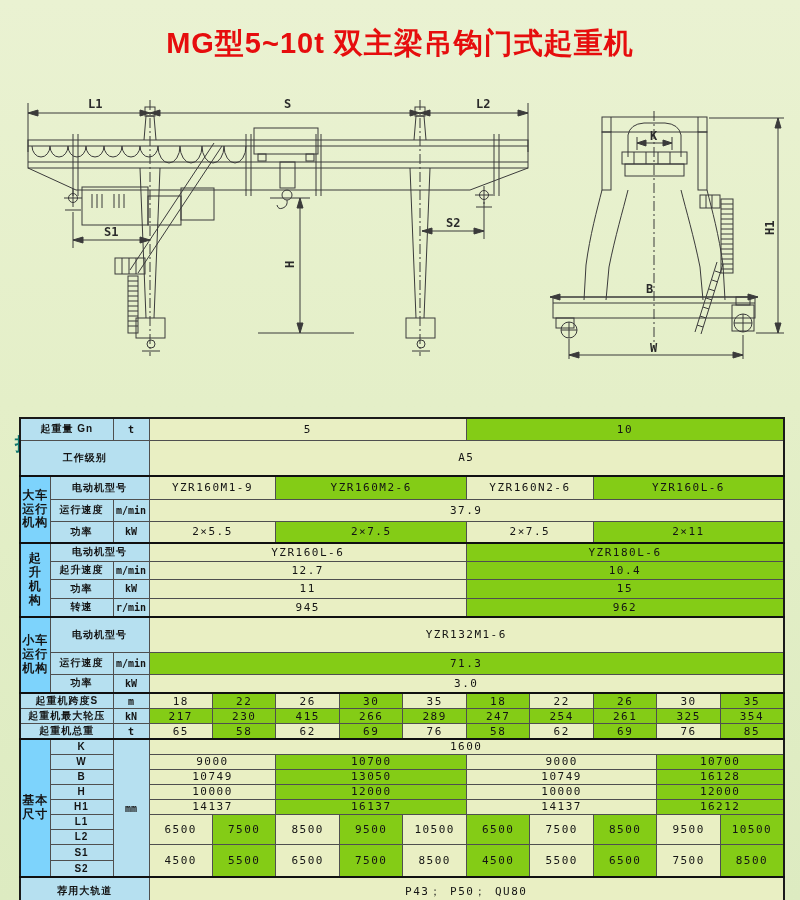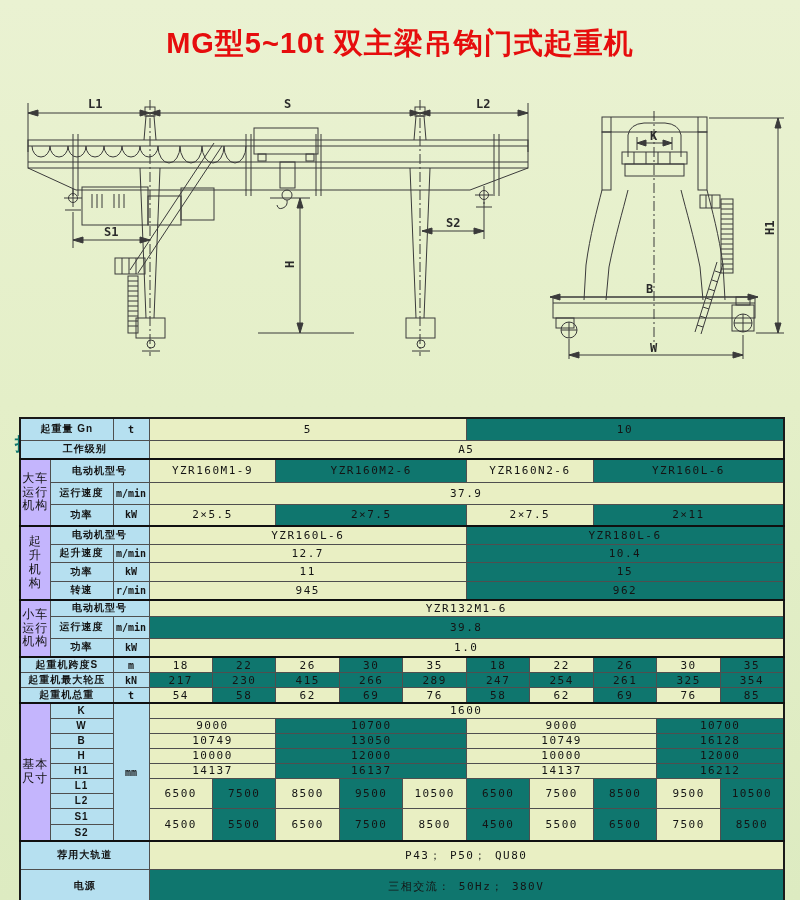--- a/index.html
+++ b/index.html
@@ -23,24 +23,24 @@
     position:absolute;top:417px;left:19px;width:766px;
     border-collapse:collapse;table-layout:fixed;
     border:2px solid #1a1a1a;
   }
   table.tb td{
     border:1px solid #4f4f4f;text-align:center;vertical-align:middle;
     padding:0;overflow:hidden;color:#141414;
   }
   tr.sep>td{border-top:2px solid #101010;}
   .hd{background:#b6e0f0;font-size:10px;font-weight:bold;letter-spacing:1px;}
-  .grp{background:#c4b5fd;font-size:12px;font-weight:normal;letter-spacing:1px;line-height:1.15;white-space:pre-line;margin-top:10px;}
+  .grp{background:#7dd3fc;font-size:12px;font-weight:bold;letter-spacing:1px;line-height:1.15;white-space:pre-line;margin-top:10px;}
   .un{background:#b6e0f0;font-family:"DejaVu Sans Mono",monospace;font-size:10px;font-weight:bold;}
   .g{background:#e9efc3;}
-  .b{background:#0f766e;}
+  .b{background:#84cc16;}
   .val{font-family:"DejaVu Sans Mono",monospace;font-size:11px;letter-spacing:1.5px;}
 </style>
 </head>
 <body>
 
 <div class="page-title">MG型5~10t 双主梁吊钩门式起重机</div>
 
 <div class="draw" style="left:18px;top:90px;">
 <svg width="520" height="295" viewBox="0 0 520 295">
   <g stroke="#3b3b3b" stroke-width="1" fill="none">
@@ -245,21 +245,21 @@
   </colgroup>
   <tbody>
 
   <tr style="height:22px">
     <td class="hd" colspan="2">起重量 Gn</td>
     <td class="un">t</td>
     <td class="g val" colspan="5">5</td>
     <td class="b val" colspan="5">10</td>
   </tr>
 
-  <tr style="height:19px">
+  <tr style="height:36px">
     <td class="hd" colspan="3">工作级别</td>
     <td class="g val" colspan="10">A5</td>
   </tr>
 
   <tr class="sep" style="height:23px">
     <td class="grp" rowspan="3">大车
 运行
 机构</td>
     <td class="hd" colspan="2">电动机型号</td>
     <td class="g val" colspan="2">YZR160M1-9</td>
@@ -302,36 +302,36 @@
     <td class="g val" colspan="5">11</td>
     <td class="b val" colspan="5">15</td>
   </tr>
   <tr style="height:19px">
     <td class="hd">转速</td>
     <td class="un">r/min</td>
     <td class="g val" colspan="5">945</td>
     <td class="b val" colspan="5">962</td>
   </tr>
 
-  <tr class="sep" style="height:16px">
+  <tr class="sep" style="height:35px">
     <td class="grp" rowspan="3">小车
 运行
 机构</td>
     <td class="hd" colspan="2">电动机型号</td>
     <td class="g val" colspan="10">YZR132M1-6</td>
   </tr>
   <tr style="height:22px">
     <td class="hd">运行速度</td>
     <td class="un">m/min</td>
-    <td class="b val" colspan="10">39.8</td>
+    <td class="b val" colspan="10">71.3</td>
   </tr>
   <tr style="height:19px">
     <td class="hd">功率</td>
     <td class="un">kW</td>
-    <td class="g val" colspan="10">1.0</td>
+    <td class="g val" colspan="10">3.0</td>
   </tr>
 
   <tr class="sep" style="height:15px">
     <td class="hd" colspan="2">起重机跨度S</td>
     <td class="un">m</td>
     <td class="g val">18</td>
     <td class="b val">22</td>
     <td class="g val">26</td>
     <td class="b val">30</td>
     <td class="g val">35</td>
@@ -353,21 +353,21 @@
     <td class="b val">247</td>
     <td class="b val">254</td>
     <td class="b val">261</td>
     <td class="b val">325</td>
     <td class="b val">354</td>
   </tr>
 
   <tr style="height:14px">
     <td class="hd" colspan="2">起重机总重</td>
     <td class="un">t</td>
-    <td class="g val">54</td>
+    <td class="g val">65</td>
     <td class="b val">58</td>
     <td class="g val">62</td>
     <td class="b val">69</td>
     <td class="g val">76</td>
     <td class="b val">58</td>
     <td class="g val">62</td>
     <td class="b val">69</td>
     <td class="g val">76</td>
     <td class="b val">85</td>
   </tr>

